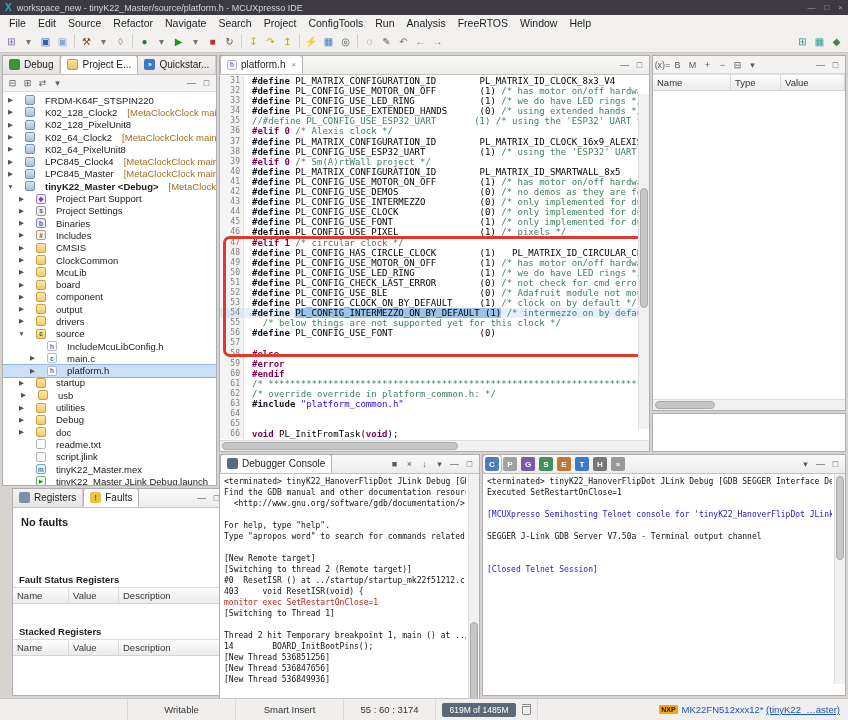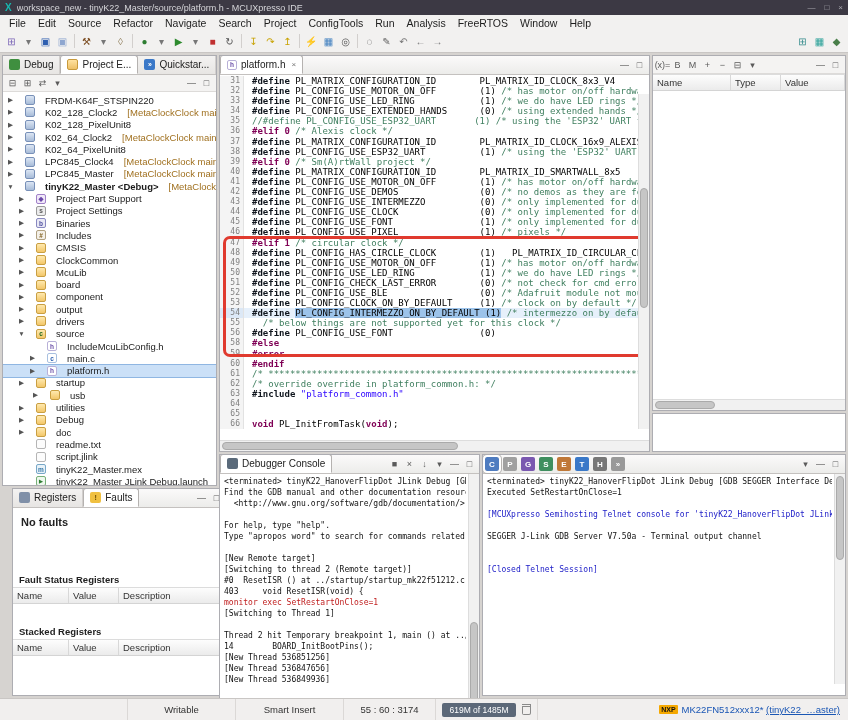--- a/index.html
+++ b/index.html
@@ -364,21 +364,21 @@
           <div class="trow tsel" style="padding-left: 25px;">
             <span class="tw">▶</span>
             <span class="ic ic-hfile">h</span>
             <span class="tlabel">platform.h</span>
           </div>
           <div class="trow" style="padding-left: 14px;">
             <span class="tw">▶</span>
             <span class="ic ic-folder"></span>
             <span class="tlabel">startup</span>
           </div>
-          <div class="trow" style="padding-left: 28px;">
+          <div class="trow" style="padding-left: 16px;">
             <span class="tw">▶</span>
             <span class="ic ic-folder"></span>
             <span class="tlabel">usb</span>
           </div>
           <div class="trow" style="padding-left: 14px;">
             <span class="tw">▶</span>
             <span class="ic ic-folder"></span>
             <span class="tlabel">utilities</span>
           </div>
           <div class="trow" style="padding-left: 14px;">
@@ -524,20 +524,24 @@
               <span class="ln">54</span>
               <span class="ct"><span class="tk-d">#define</span><span class="tk-p"> </span><span class="tk-sel">PL_CONFIG_INTERMEZZO_ON_BY_DEFAULT (1)</span><span class="tk-p"> </span><span class="tk-c">/* intermezzo on by default */</span></span>
             </div>
             <div class="cl">
               <span class="ln">55</span>
               <span class="ct"><span class="tk-p">  </span><span class="tk-c">/* below things are not supported yet for this clock */</span></span>
             </div>
             <div class="cl">
               <span class="ln">56</span>
               <span class="ct"><span class="tk-d">#define</span><span class="tk-p"> PL_CONFIG_USE_FONT                (0)</span></span>
+            </div>
+            <div class="cl">
+              <span class="ln">57</span>
+              <span class="ct"></span>
             </div>
             <div class="cl">
               <span class="ln">58</span>
               <span class="ct"><span class="tk-k">#else</span></span>
             </div>
             <div class="cl">
               <span class="ln">59</span>
               <span class="ct"><span class="tk-k">#error</span></span>
             </div>
             <div class="cl">

